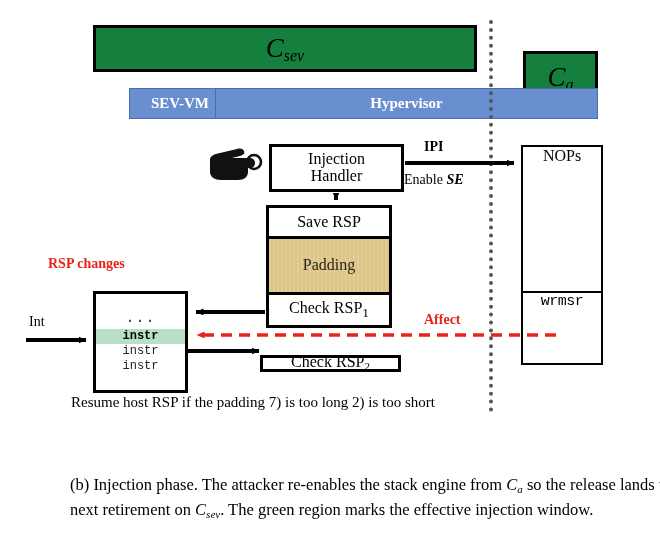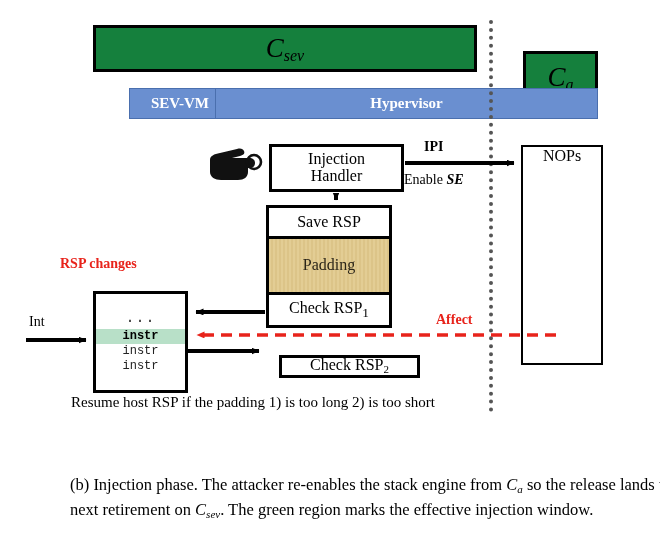--- a/index.html
+++ b/index.html
@@ -47,21 +47,21 @@
 
   
   .rcol{border:2px solid #000;background:#fff;display:flex;flex-direction:column;}
   .rcol .rseg{display:flex;align-items:flex-start;justify-content:center;font-size:16px;}
   .rcol .rseg.b{border-top:2px solid #000;}
   .mono{font-family:"Liberation Mono",monospace;font-size:15px;letter-spacing:-0.5px;}
 
   
   .lbl{font-size:14px;white-space:nowrap;}
   .lbl.bold{font-weight:bold;}
-  .lbl.red{color:#e8231b;font-weight:bold;margin-left:12px;}
+  .lbl.red{color:#e8231b;font-weight:bold;}
   .lbl.italbold{font-style:italic;font-weight:bold;}
 
   .resume{font-size:15px;white-space:nowrap;}
 
   
   #caption{position:absolute;left:22px;top:473px;width:616px;
            font-size:16.5px;line-height:1.42;text-align:left;margin-left:48px;}
   #caption sub{font-size:11px;vertical-align:-3px;}
   .it{font-style:italic;}
 
@@ -111,51 +111,54 @@
       <span>Save RSP</span>
     </div>
     <div class="seg pad divider-top" style="height:56px;">
       <span>Padding</span>
     </div>
     <div class="seg divider-top" style="height:32px;">
       <span><span>Check RSP</span><sub>1</sub></span>
     </div>
   </div>
 
-  <div class="abs fbox" style="left:279px;top:355px;width:141px;height:23px;">
+  <div class="abs fbox" style="left:260px;top:355px;width:141px;height:17px;">
     <span><span>Check RSP</span><sub>2</sub></span>
   </div>
 
   <div class="abs lbl red" style="left:48px;top:256px;">RSP changes</div>
 
   <div class="abs instrbox" style="left:93px;top:291px;width:95px;height:102px;">
     <div class="line dots">...</div>
     <div class="line hl">instr</div>
     <div class="line">instr</div>
     <div class="line">instr</div>
   </div>
 
   <div class="abs rcol" style="left:521px;top:145px;width:82px;height:220px;">
     <div class="rseg" style="height:145px;">
       <span>NOPs</span>
     </div>
+    <div class="rseg b" style="height:71px;">
+      <span class="mono">wrmsr</span>
+    </div>
   </div>
 
   <div class="abs lbl" style="left:29px;top:314px;">Int</div>
 
   <div class="abs lbl bold" style="left:424px;top:139px;">IPI</div>
 
   <div class="abs lbl" style="left:404px;top:172px;">
     <span>Enable</span>
     <span class="lbl italbold">SE</span>
   </div>
 
   <div class="abs lbl red" style="left:424px;top:312px;">Affect</div>
 
-  <div class="abs resume" style="left:71px;top:394px;">Resume host RSP if the padding 1) is too long 2)  is too short</div>
+  <div class="abs resume" style="left:71px;top:394px;">Resume host RSP if the padding 7) is too long 2)  is too short</div>
 
   <svg class="ov">
     <defs>
       <marker id="ah" markerWidth="9" markerHeight="9" refX="7.5" refY="3.4" orient="auto" markerUnits="userSpaceOnUse">
         <path d="M0,0 L8,3.4 L0,6.8 z" fill="#000"></path>
       </marker>
       <marker id="ahr" markerWidth="9" markerHeight="9" refX="7.5" refY="3.4" orient="auto" markerUnits="userSpaceOnUse">
         <path d="M0,0 L8,3.4 L0,6.8 z" fill="#e8231b"></path>
       </marker>
     </defs>

